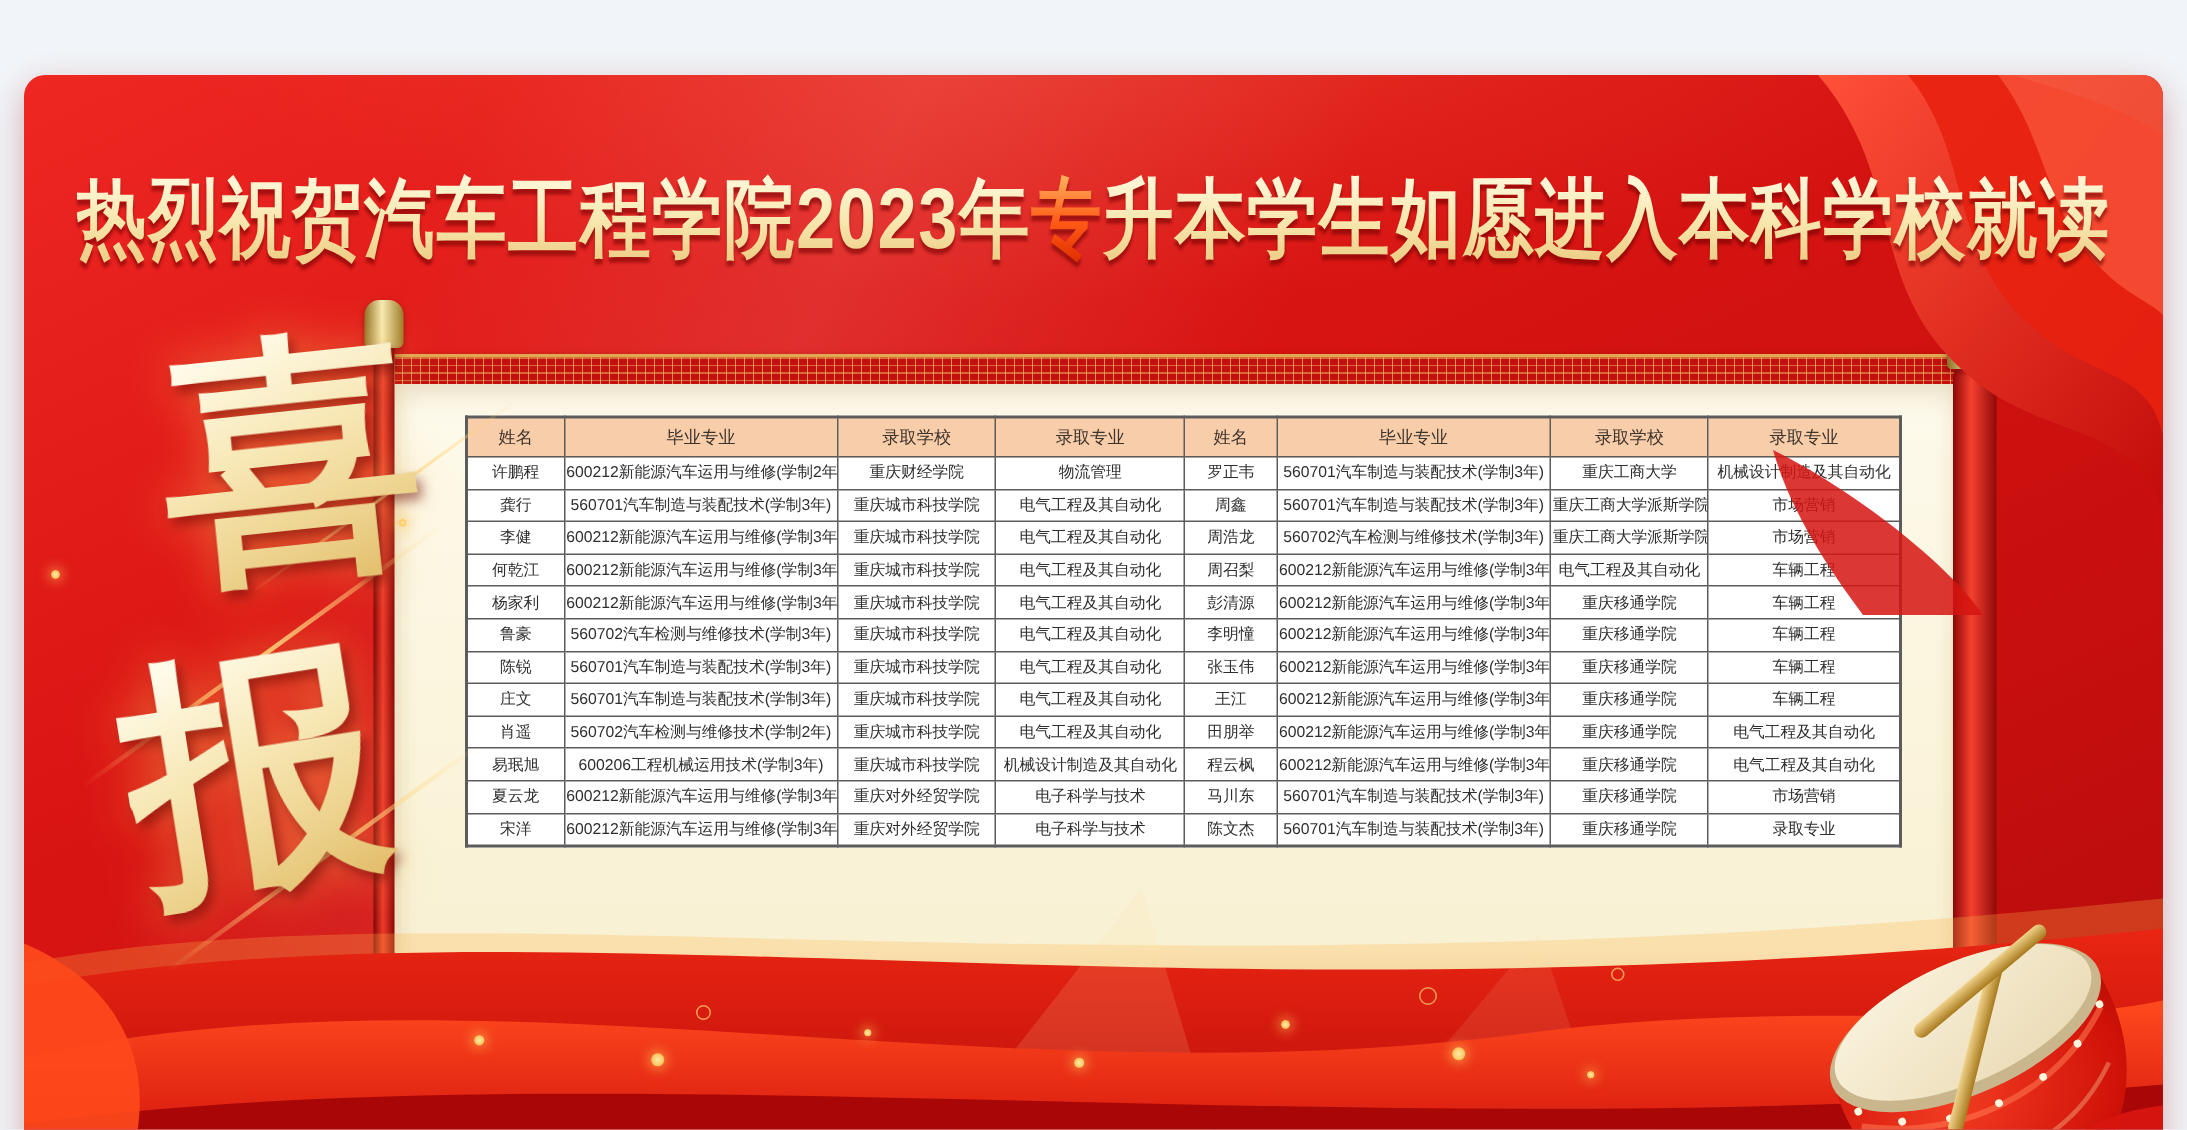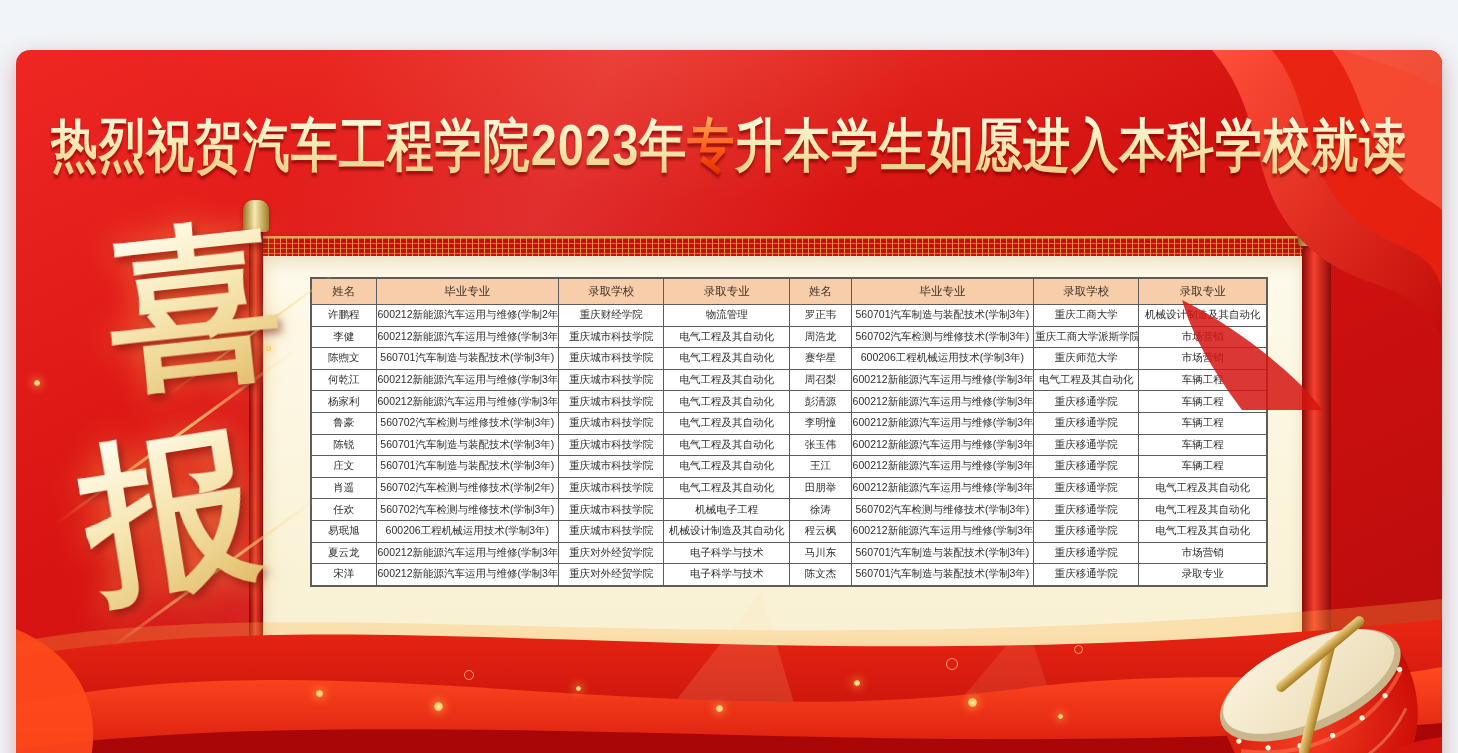--- a/index.html
+++ b/index.html
@@ -124,40 +124,40 @@
             <td>许鹏程</td>
             <td>600212新能源汽车运用与维修(学制2年)</td>
             <td>重庆财经学院</td>
             <td>物流管理</td>
             <td>罗正韦</td>
             <td>560701汽车制造与装配技术(学制3年)</td>
             <td>重庆工商大学</td>
             <td>机械设计制造及其自动化</td>
           </tr>
           <tr>
+            <td>龚行</td>
+            <td>560701汽车制造与装配技术(学制3年)</td>
+            <td>重庆城市科技学院</td>
+            <td>电气工程及其自动化</td>
+            <td>周鑫</td>
+            <td>560701汽车制造与装配技术(学制3年)</td>
+            <td>重庆工商大学派斯学院</td>
+            <td>市场营销</td>
+          </tr>
+          <tr>
             <td>李健</td>
             <td>600212新能源汽车运用与维修(学制3年)</td>
             <td>重庆城市科技学院</td>
             <td>电气工程及其自动化</td>
             <td>周浩龙</td>
             <td>560702汽车检测与维修技术(学制3年)</td>
             <td>重庆工商大学派斯学院</td>
             <td>市场营销</td>
           </tr>
           <tr>
-            <td>陈煦文</td>
-            <td>560701汽车制造与装配技术(学制3年)</td>
-            <td>重庆城市科技学院</td>
-            <td>电气工程及其自动化</td>
-            <td>蹇华星</td>
-            <td>600206工程机械运用技术(学制3年)</td>
-            <td>重庆师范大学</td>
-            <td>市场营销</td>
-          </tr>
-          <tr>
             <td>何乾江</td>
             <td>600212新能源汽车运用与维修(学制3年)</td>
             <td>重庆城市科技学院</td>
             <td>电气工程及其自动化</td>
             <td>周召梨</td>
             <td>600212新能源汽车运用与维修(学制3年)</td>
             <td>电气工程及其自动化</td>
             <td>车辆工程</td>
           </tr>
           <tr>
@@ -200,30 +200,20 @@
             <td>重庆移通学院</td>
             <td>车辆工程</td>
           </tr>
           <tr>
             <td>肖遥</td>
             <td>560702汽车检测与维修技术(学制2年)</td>
             <td>重庆城市科技学院</td>
             <td>电气工程及其自动化</td>
             <td>田朋举</td>
             <td>600212新能源汽车运用与维修(学制3年)</td>
-            <td>重庆移通学院</td>
-            <td>电气工程及其自动化</td>
-          </tr>
-          <tr>
-            <td>任欢</td>
-            <td>560702汽车检测与维修技术(学制3年)</td>
-            <td>重庆城市科技学院</td>
-            <td>机械电子工程</td>
-            <td>徐涛</td>
-            <td>560702汽车检测与维修技术(学制3年)</td>
             <td>重庆移通学院</td>
             <td>电气工程及其自动化</td>
           </tr>
           <tr>
             <td>易珉旭</td>
             <td>600206工程机械运用技术(学制3年)</td>
             <td>重庆城市科技学院</td>
             <td>机械设计制造及其自动化</td>
             <td>程云枫</td>
             <td>600212新能源汽车运用与维修(学制3年)</td>

